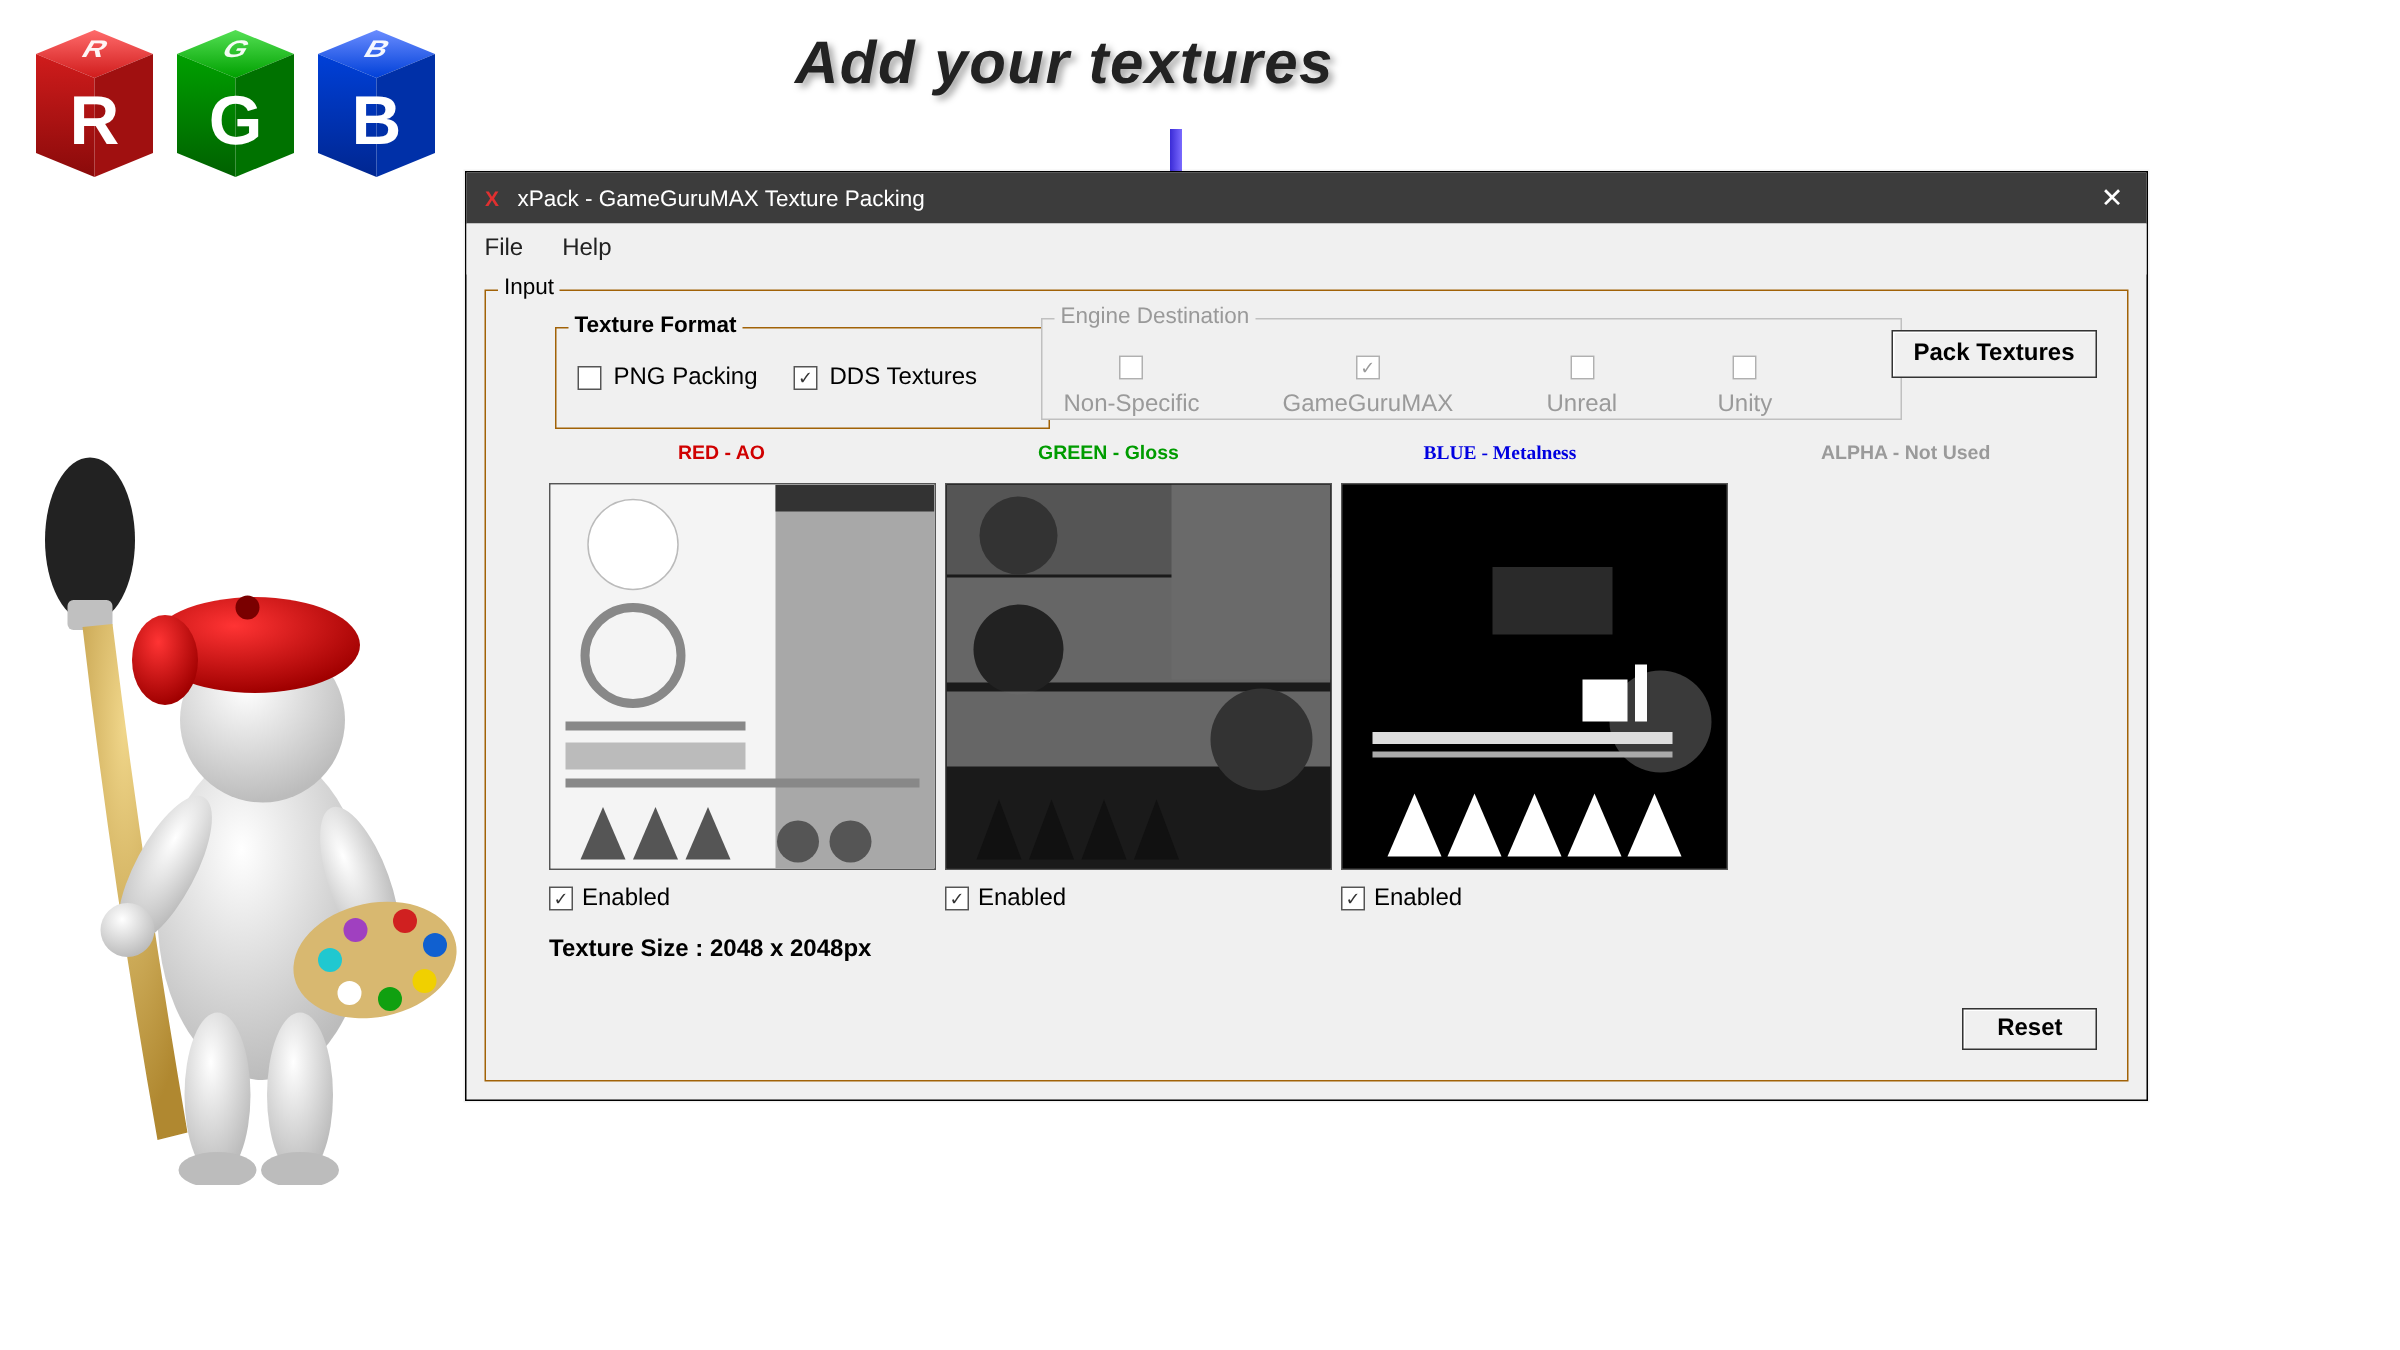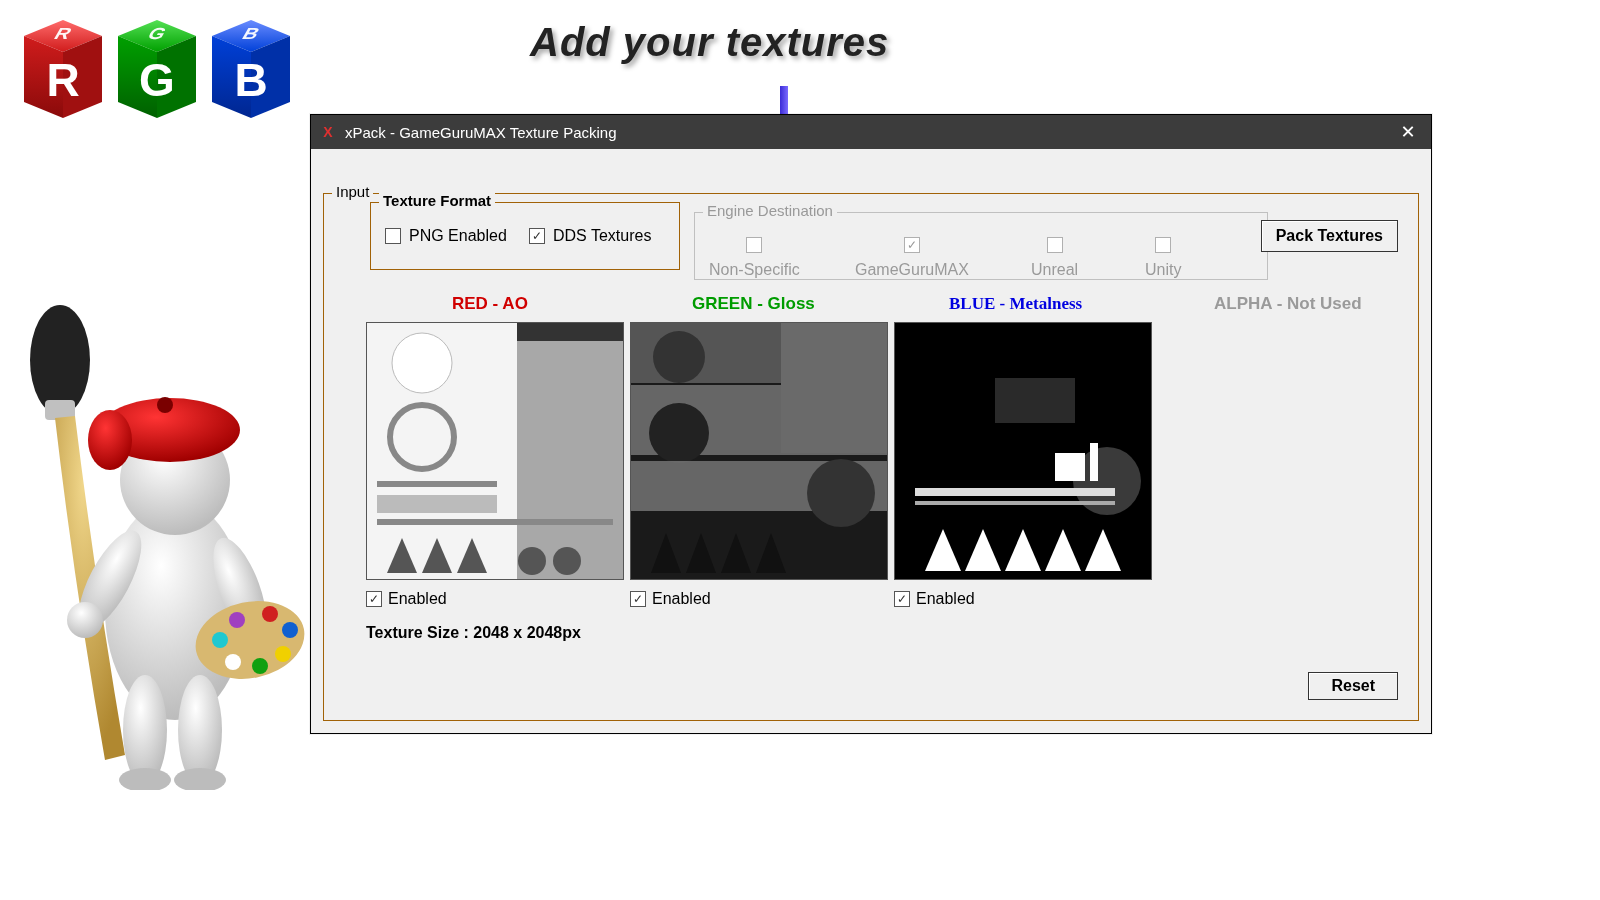--- a/index.html
+++ b/index.html
@@ -24,35 +24,35 @@
 .close-x { width:34px; height:34px; display:flex; align-items:center; justify-content:center; font-size:18px; color:#fff; }
 
 .menubar { height:34px; background:#f0f0f0; display:flex; align-items:center; padding:0 12px; gap:26px; font-size:16px; color:#222; }
 
 .fieldset { position:absolute; border:1px solid #a16207; background:#f0f0f0; }
 .legend { position:absolute; top:-11px; left:8px; background:#f0f0f0; padding:0 4px; font-size:15px; }
 .legend.gray { color:#999; }
 
 .fs-input { left:12px; top:78px; width:1094px; height:526px; }
 
-.fs-texfmt { left:46px; top:8px; width:308px; height:66px; }
+.fs-texfmt { left:46px; top:24px; width:308px; height:66px;padding-left:20px; }
 .fs-engine { left:370px; top:18px; width:540px; height:66px;padding-left:32px; }
 
 .check-row { position:absolute; display:flex; align-items:center; gap:8px; font-size:16px; }
 .checkbox { width:14px; height:14px; border:1px solid #555; background:#fff; display:flex; align-items:center; justify-content:center; font-size:12px; line-height:1; color:#333; }
 .checkbox.checked::after { content:"✓"; }
 .check-row.gray { color:#9a9a9a;flex-direction:column; }
 .check-row.gray .checkbox { border-color:#b0b0b0; color:#9a9a9a; }
 
 .btn { position:absolute; border:1px solid #333; background:#f0f0f0; font-weight:bold; font-size:16px; padding:6px 14px; box-shadow: inset 1px 1px 0 #fff; }
 .btn-pack { right:20px; top:26px; }
 .btn-reset { right:20px; bottom:20px; padding:4px 22px; }
 
 .channel-headers { position:absolute; top:100px; left:0; width:100%; }
-.ch { position:absolute; font-weight:bold; font-size:17px; }
+.ch { position:absolute; font-weight:bold; font-size:13px; }
 .ch.red { color:#d00000; }
 .ch.green { color:#009c00; }
 .ch.blue { color:#0000e0; }
 .ch.alpha { color:#9a9a9a; }
 
 .thumb { position:absolute; width:256px; height:256px; border:1px solid #555; background:#000; overflow:hidden; }
 .thumb svg { width:256px; height:256px; display:block; }
 
 .enabled-row { position:absolute; display:flex; align-items:center; gap:6px; font-size:16px; }
 
@@ -194,29 +194,33 @@
   <div class="window">
     <div class="titlebar">
       <div class="titlebar-icon">
           <span>X</span>
         </div>
       <div>xPack - GameGuruMAX Texture Packing</div>
       <div class="spacer"></div>
       <div class="close-x">✕</div>
     </div>
 
+    <div class="menubar">
+      <div>File</div>
+      <div>Help</div>
+    </div>
 
     <div class="fieldset fs-input">
       <div class="legend">Input</div>
 
       <div class="fieldset fs-texfmt">
         <div class="legend" style="font-weight:bold;">Texture Format</div>
         <div class="check-row" style="left:14px; top:24px;">
           <div class="checkbox"></div>
-          <span>PNG Enabled</span>
+          <span>PNG Packing</span>
         </div>
         <div class="check-row" style="left:158px; top:24px;">
           <div class="checkbox checked"></div>
           <span>DDS Textures</span>
         </div>
       </div>
 
       <div class="fieldset fs-engine" style="border-color:#c0c0c0;">
         <div class="legend gray">Engine Destination</div>
         <div class="check-row gray" style="left:14px; top:24px;">

